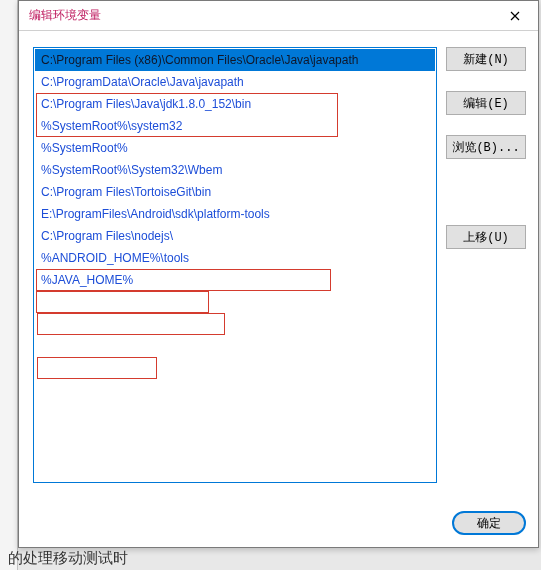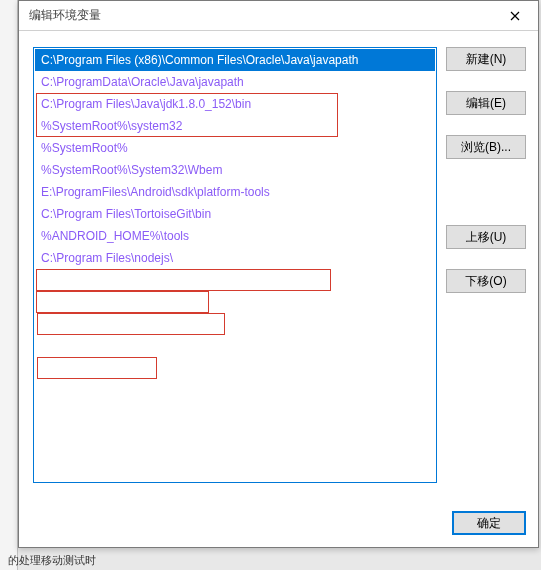--- a/index.html
+++ b/index.html
@@ -25,21 +25,21 @@
   .titlebar {
     height: 30px;
     display: flex;
     align-items: center;
     justify-content: space-between;
     padding: 0 8px 0 10px;
     border-bottom: 1px solid #d0d0d0;
   }
   .titlebar .title {
     font-size: 12px;
-    color: #404040;
+    color: #be185d;
   }
   .titlebar .close {
     width: 30px;
     height: 22px;
     display: flex;
     align-items: center;
     justify-content: center;
     font-size: 12px;
     color: #000;
     cursor: default;
@@ -60,28 +60,28 @@
     background: #fff;
     padding: 1px;
     overflow: hidden;
   }
   .item {
     height: 22px;
     line-height: 22px;
     padding: 0 6px;
     white-space: nowrap;
     overflow: hidden;
-    color: #8b5cf6;
+    color: #1d4ed8;
     font-size: 12px;
     z-index: 2;
     position: relative;
   }
   .item.selected {
     background: #0078d7;
-    color: #ffffff;
+    color: #0f172a;
   }
   .hl-box {
     position: absolute;
     border: 1px solid #d43b2e;
     pointer-events: none;
     z-index: 3;
   }
   .sidebtns {
     position: absolute;
     right: 12px;
@@ -89,56 +89,57 @@
     width: 80px;
     display: flex;
     flex-direction: column;
   }
   .btn {
     width: 80px;
     height: 24px;
     border: 1px solid #adadad;
     background: #e1e1e1;
     font-size: 12px;
-    font-family: Liberation Sans, sans-serif;
+    font-family: Liberation Mono, monospace;
     cursor: default;
     padding: 0;
   }
   .gap-sm { height: 20px; }
   .gap-lg { height: 46px; }
   .bottombar {
     position: absolute;
     right: 12px;
     bottom: 12px;
     display: flex;
     gap: 10px;
   }
   .bottombar .btn {
     width: 74px;
     height: 24px;
+    border-radius: 12px;
   }
   .btn.primary {
     border: 2px solid #0078d7;
     background: #e1e1e1;
   }
   
   .peek-left {
     position: absolute;
     left: 0;
     top: 0;
     width: 18px;
     height: 570px;
     background: #f4f4f4;
     border-right: 1px solid #c0c0c0;
   }
   .cuttext {
     position: absolute;
     left: 8px;
     bottom: 2px;
-    font-size: 11px;
+    font-size: 15px;
     color: #333;
   }
 </style>
 </head>
 <body>
 
 <div class="peek-left"></div>
 <div class="cuttext">的处理移动测试时</div>
 
 <div class="window">
@@ -154,42 +155,42 @@
   <div class="content">
 
     <div class="listbox" id="listbox">
 
     <div class="item selected">C:\Program Files (x86)\Common Files\Oracle\Java\javapath</div>
         <div class="item">C:\ProgramData\Oracle\Java\javapath</div>
         <div class="item">C:\Program Files\Java\jdk1.8.0_152\bin</div>
         <div class="item">%SystemRoot%\system32</div>
         <div class="item">%SystemRoot%</div>
         <div class="item">%SystemRoot%\System32\Wbem</div>
+        <div class="item">C:\Program Files\TortoiseGit\bin</div>
         <div class="item">E:\ProgramFiles\Android\sdk\platform-tools</div>
-        <div class="item">C:\Program Files\TortoiseGit\bin</div>
+        <div class="item">C:\Program Files\nodejs\</div>
         <div class="item">%ANDROID_HOME%\tools</div>
-        <div class="item">C:\Program Files\nodejs\</div>
+        <div class="item">%JAVA_HOME%</div>
         <div class="hl-box" style="top: 45px; left: 2px; width: 302px; height: 44px;"></div>
         <div class="hl-box" style="top: 221px; left: 2px; width: 295px; height: 22px;"></div>
         <div class="hl-box" style="top: 243px; left: 2px; width: 173px; height: 22px;"></div>
         <div class="hl-box" style="top: 265px; left: 3px; width: 188px; height: 22px;"></div>
         <div class="hl-box" style="top: 309px; left: 3px; width: 120px; height: 22px;"></div>
       </div>
 
     <div class="sidebtns">
       <button class="btn">新建(N)</button>
       <div class="gap-sm"></div>
       <button class="btn">编辑(E)</button>
       <div class="gap-sm"></div>
       <button class="btn">浏览(B)...</button>
       <div class="gap-sm"></div>
       <div class="gap-lg"></div>
       <button class="btn">上移(U)</button>
       <div class="gap-sm"></div>
-      <button class="btn">下移(O)</button>
       <div class="gap-lg"></div>
     </div>
 
     <div class="bottombar">
       <button class="btn primary">确定</button>
     </div>
 
   </div>
 </div>
 

